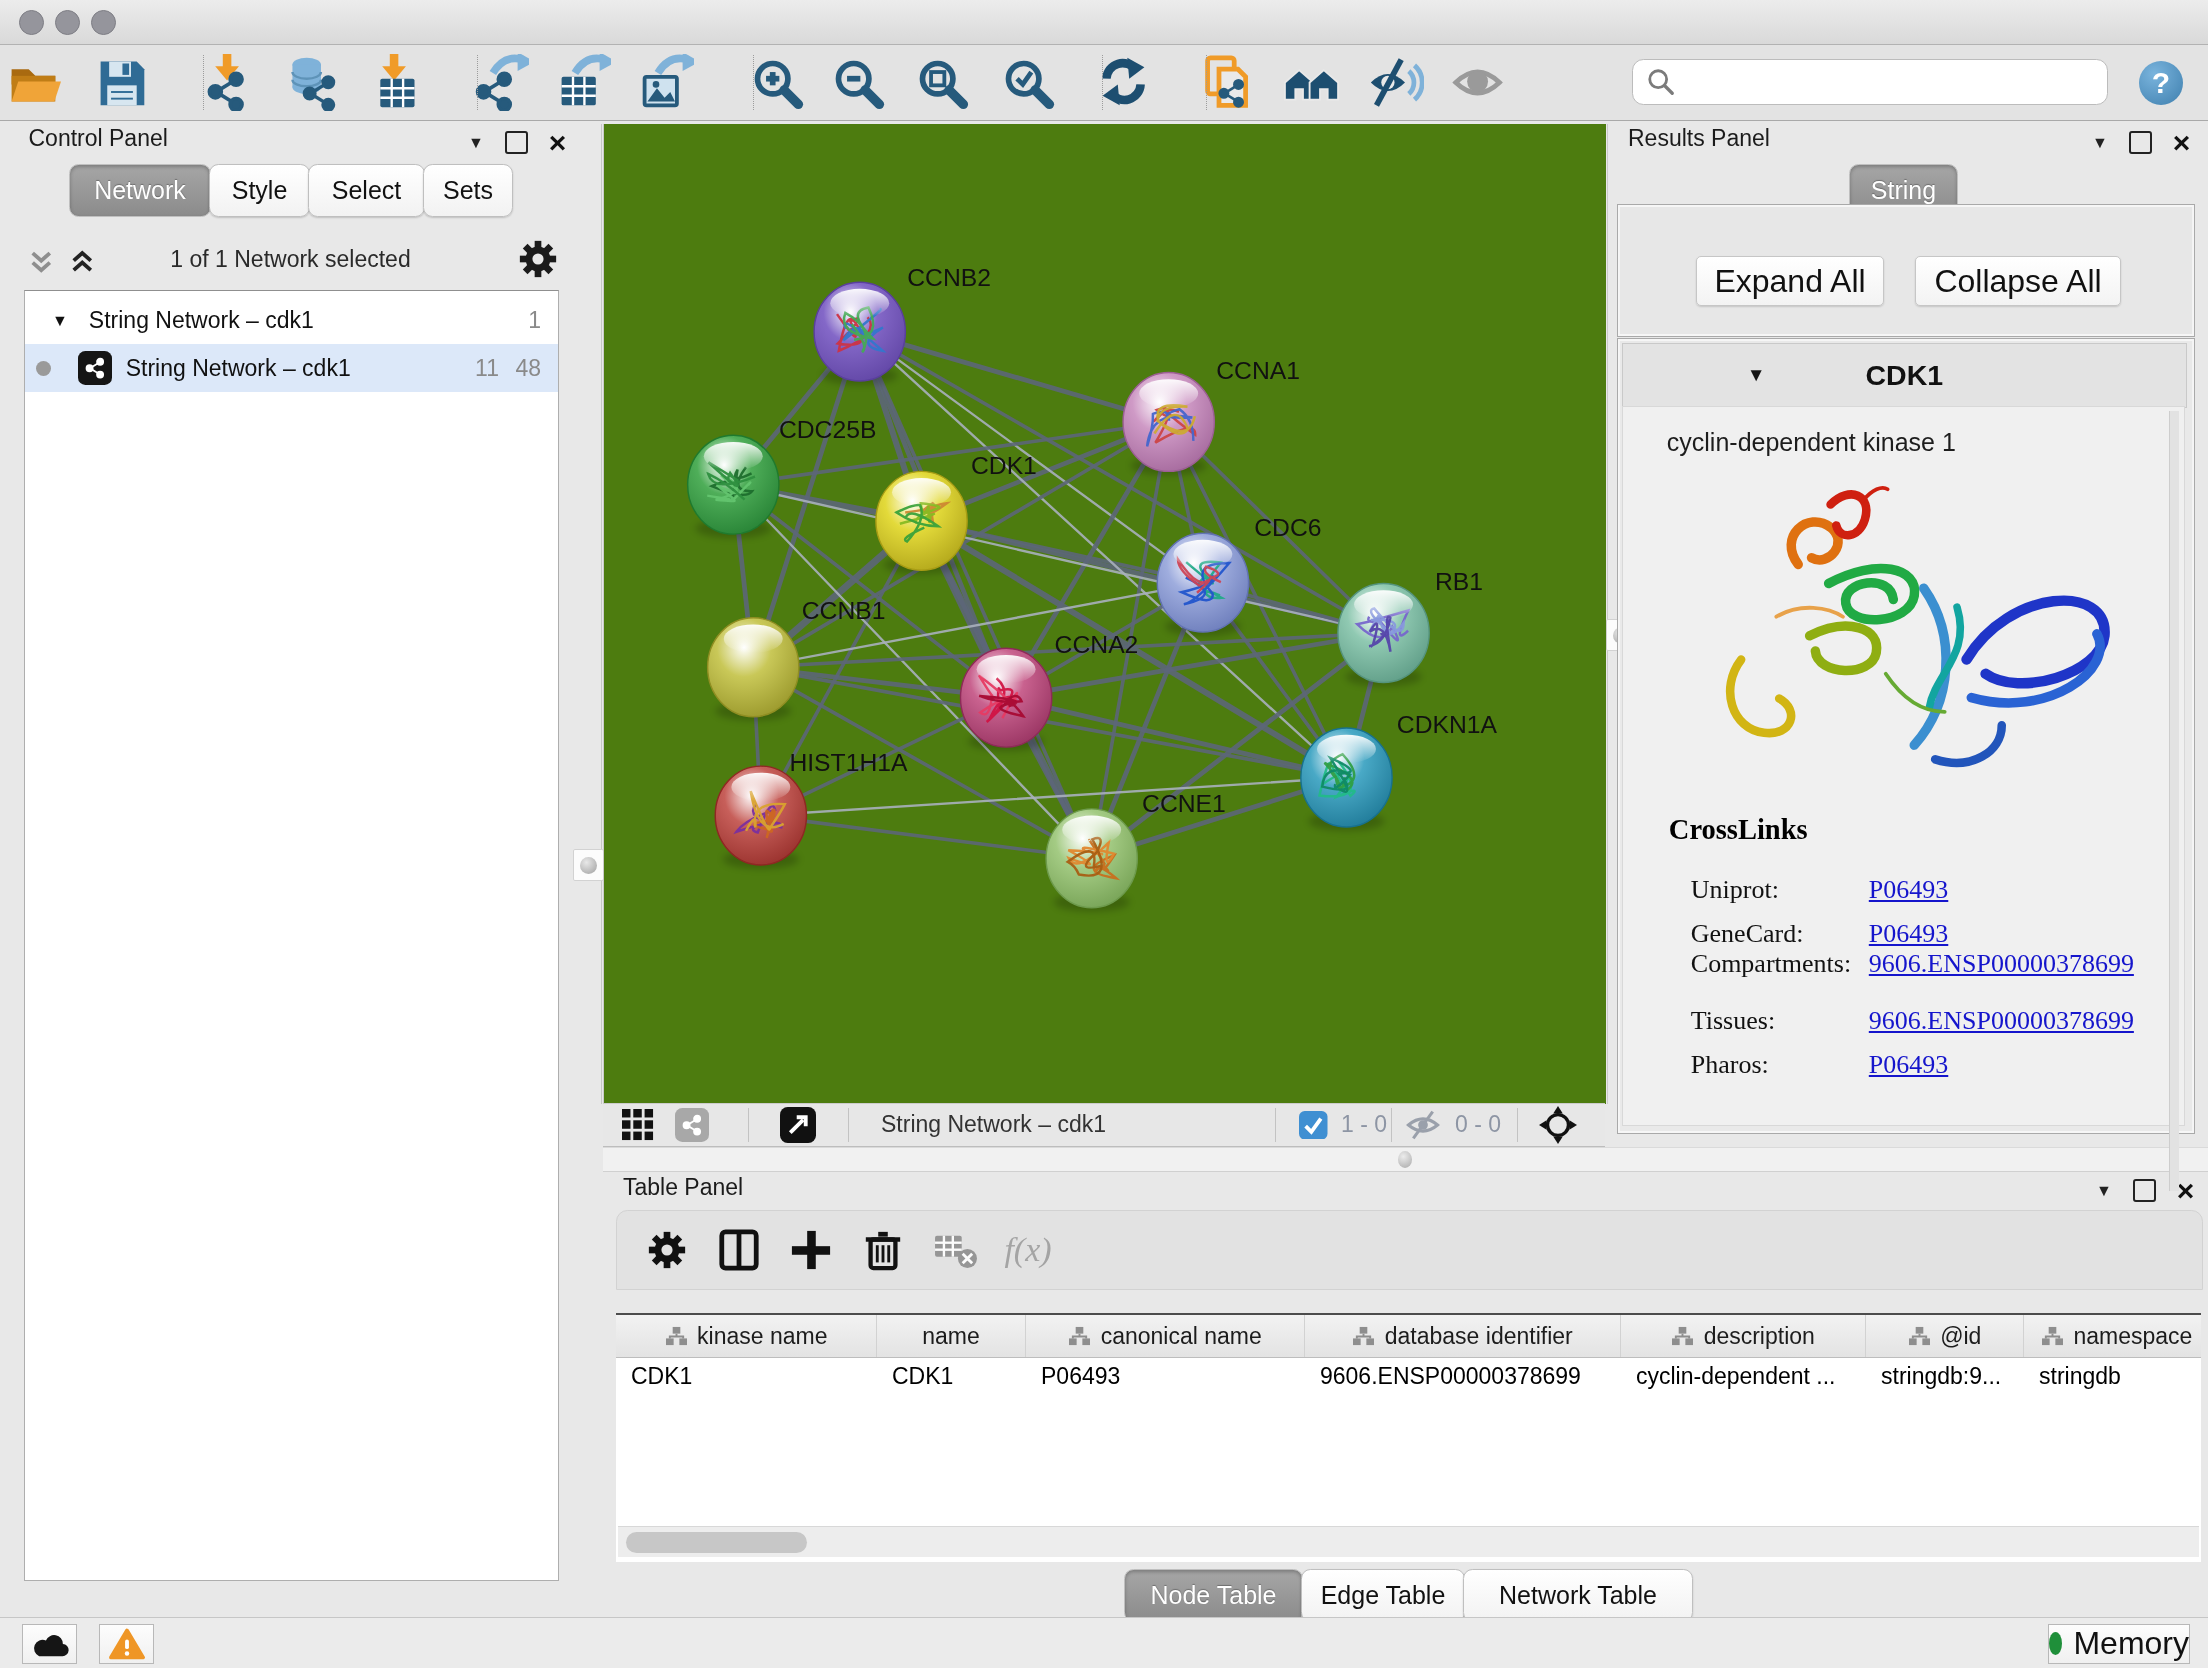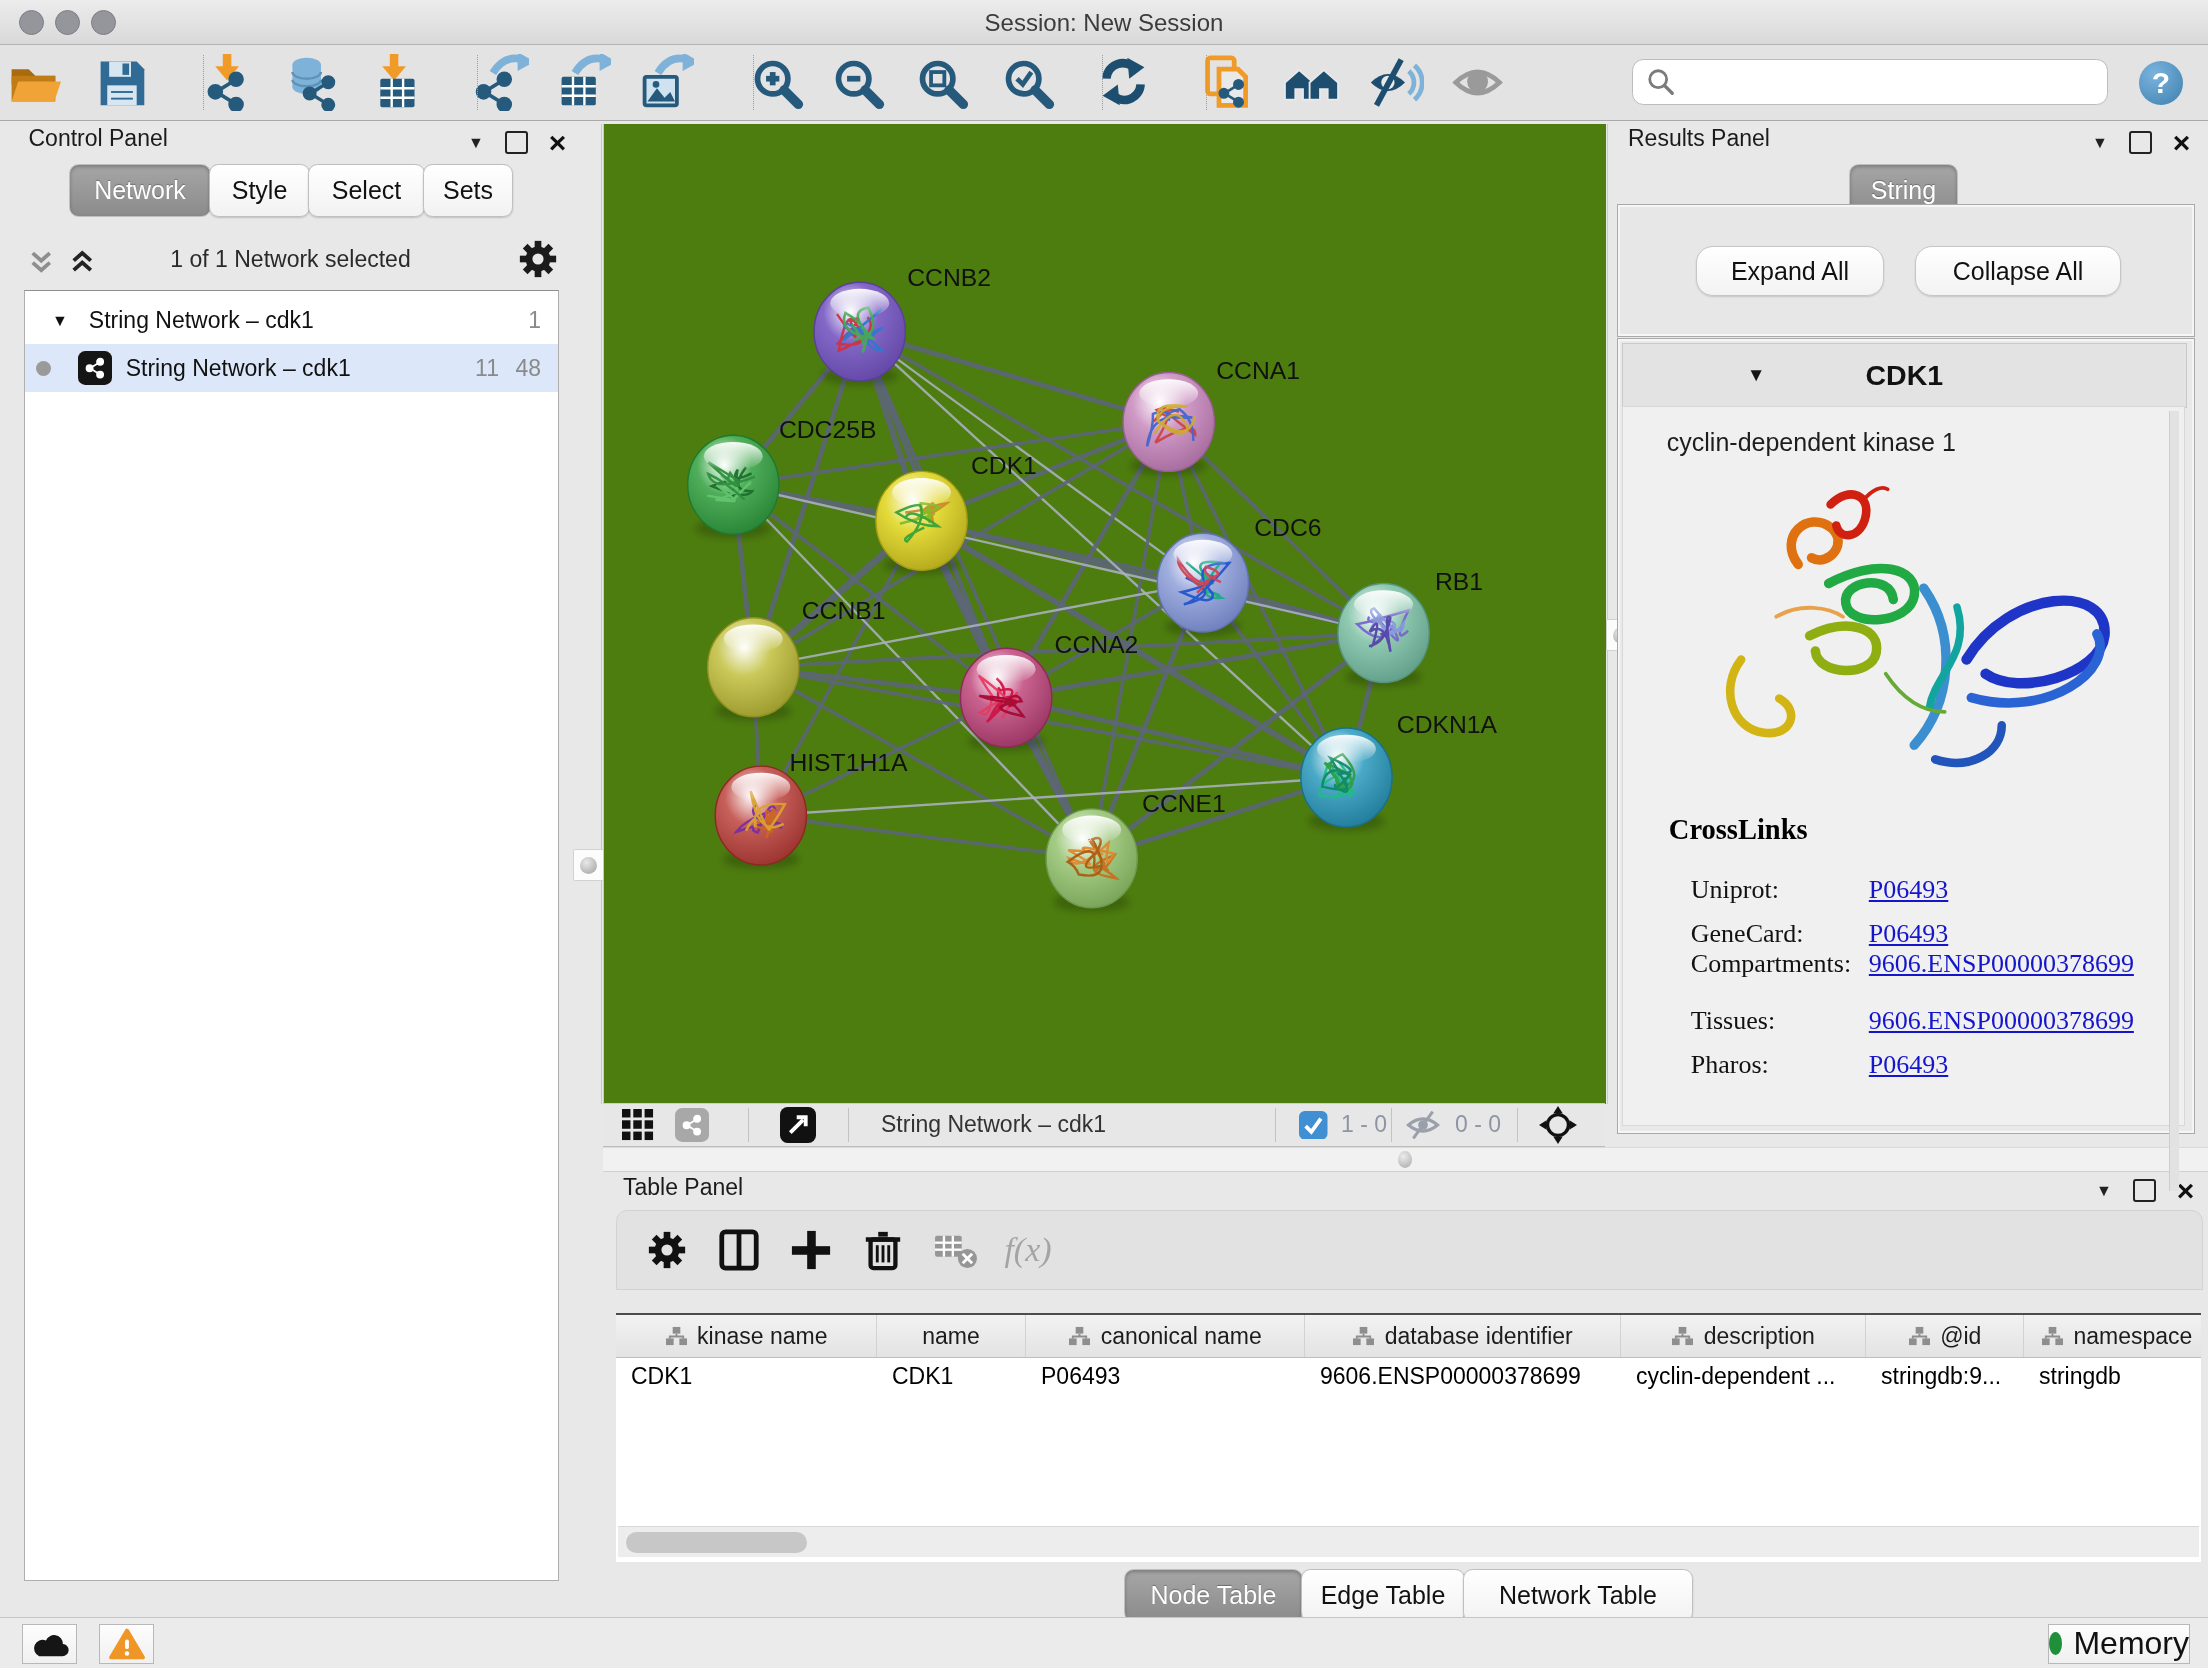--- a/index.html
+++ b/index.html
@@ -67,22 +67,22 @@
   .th{display:flex;align-items:center;justify-content:center;gap:9.5px;font-size:23px;color:#1c1c1c;border-right:1px solid #d2d2d2;box-sizing:border-box;overflow:hidden;white-space:nowrap;}
   .td{display:flex;align-items:center;font-size:23px;color:#000;padding-left:15px;box-sizing:border-box;overflow:hidden;white-space:nowrap;}
   .tblrow{position:absolute;left:0;top:42px;height:38px;display:flex;}
   .hscroll{left:618px;top:1526px;width:1581px;height:30px;background:#ededed;border-top:1px solid #d8d8d8;}
   .hthumb{left:7.6px;top:4.8px;width:181px;height:21px;background:#c7c7c7;border-radius:10.5px;}
   .bottom-tabs{left:0px;top:1567px;width:2208px;height:51px;}
   
   .rp-title{left:1628px;top:125px;}
   .rp-ctl{left:2092px;top:131px;}
   .rbox1{left:1617px;top:204px;width:576px;height:131px;background:#e7e7e7;border:1px solid #a9a9a9;box-shadow:inset 0 0 0 1.9px #f6f6f6;}
-  .rbtn{top:41px;height:48px;background:linear-gradient(#ffffff,#f3f3f3);border:1px solid #c6c6c6;border-radius:17px;
-    font-size:25px;color:#111;display:flex;align-items:center;justify-content:center;cursor:pointer;box-shadow:0 1px 1.9px rgba(0,0,0,.15);}
+  .rbtn{top:51px;height:48px;background:linear-gradient(#ffffff,#f3f3f3);border:1px solid #c6c6c6;border-radius:5px;
+    font-size:32px;color:#111;display:flex;align-items:center;justify-content:center;cursor:pointer;box-shadow:0 1px 1.9px rgba(0,0,0,.15);}
   .rbox2{left:1617px;top:338px;width:576px;height:794px;background:#e9e9e9;border:1px solid #a9a9a9;box-shadow:inset 0 0 0 1.9px #f6f6f6;}
   .rband{position:absolute;left:3.8px;top:3.8px;width:563px;height:63px;background:#e3e3e3;border:1px solid #c9c9c9;display:flex;align-items:center;justify-content:center;}
   .rband .gname{font-size:28.5px;font-weight:bold;color:#111;}
   .rband .garrow{position:absolute;left:124px;font-size:19px;color:#151515;cursor:pointer;}
   .rcontent{position:absolute;left:3.8px;top:67px;width:563px;height:720px;background:#f0f0f0;border:1px solid #d8d8d8;box-sizing:border-box;}
   .gdesc{position:absolute;left:44px;top:21px;font-size:25px;color:#1d1d1d;}
   .serif{font-family:"Liberation Serif","DejaVu Serif",serif;}
   .xl-title{position:absolute;left:46px;top:407px;font-size:28.5px;font-weight:bold;color:#000;}
   .xlrow{position:absolute;left:0;width:100%;height:44px;}
   .xlrow .lbl{position:absolute;left:68px;font-size:26px;color:#111;}
@@ -96,21 +96,20 @@
   svg{display:block;}
   text{font-family:"Liberation Sans","DejaVu Sans",sans-serif;}
 </style>
 </head>
 <body>
 
 <div class="abs titlebar">
   <div class="abs tlight" style="left:19px"></div>
   <div class="abs tlight" style="left:55px"></div>
   <div class="abs tlight" style="left:91px"></div>
-  <div class="abs wtitle">Session: New Session</div>
 </div>
 
 <div class="abs toolbar">
   <div id="toolbar-icons">
       <div class="abs tbtn" style="left: 1.9px;">
         <svg width="57" height="57" viewBox="0 0 60 60">
           <path d="M8 16 h18 l7 7 h21 v9 h-46z" fill="#a96a10"></path>
           <rect x="8" y="23" width="46" height="27" fill="#c07d16"></rect>
           <path d="M8 50 l7-21 h45 l-7 21z" fill="#f0a438"></path>
         </svg>

